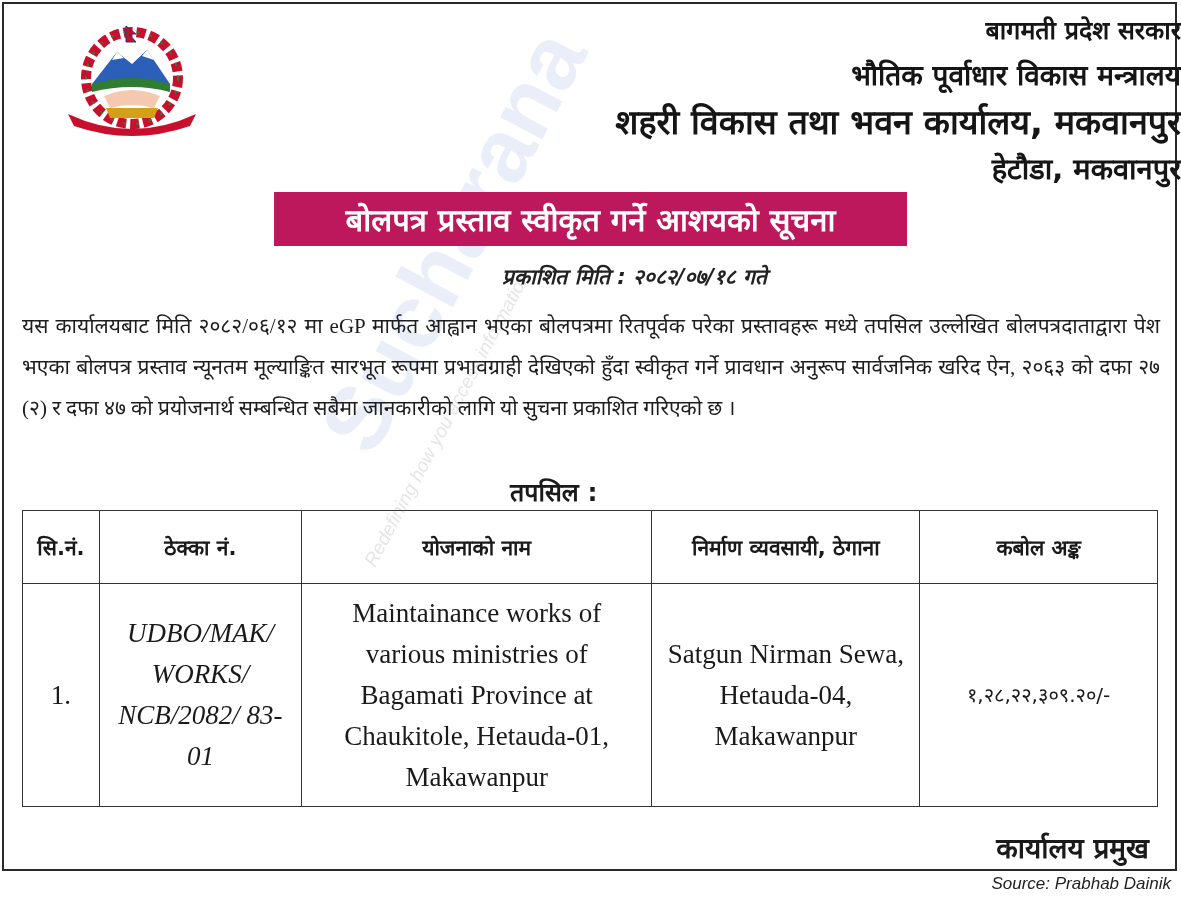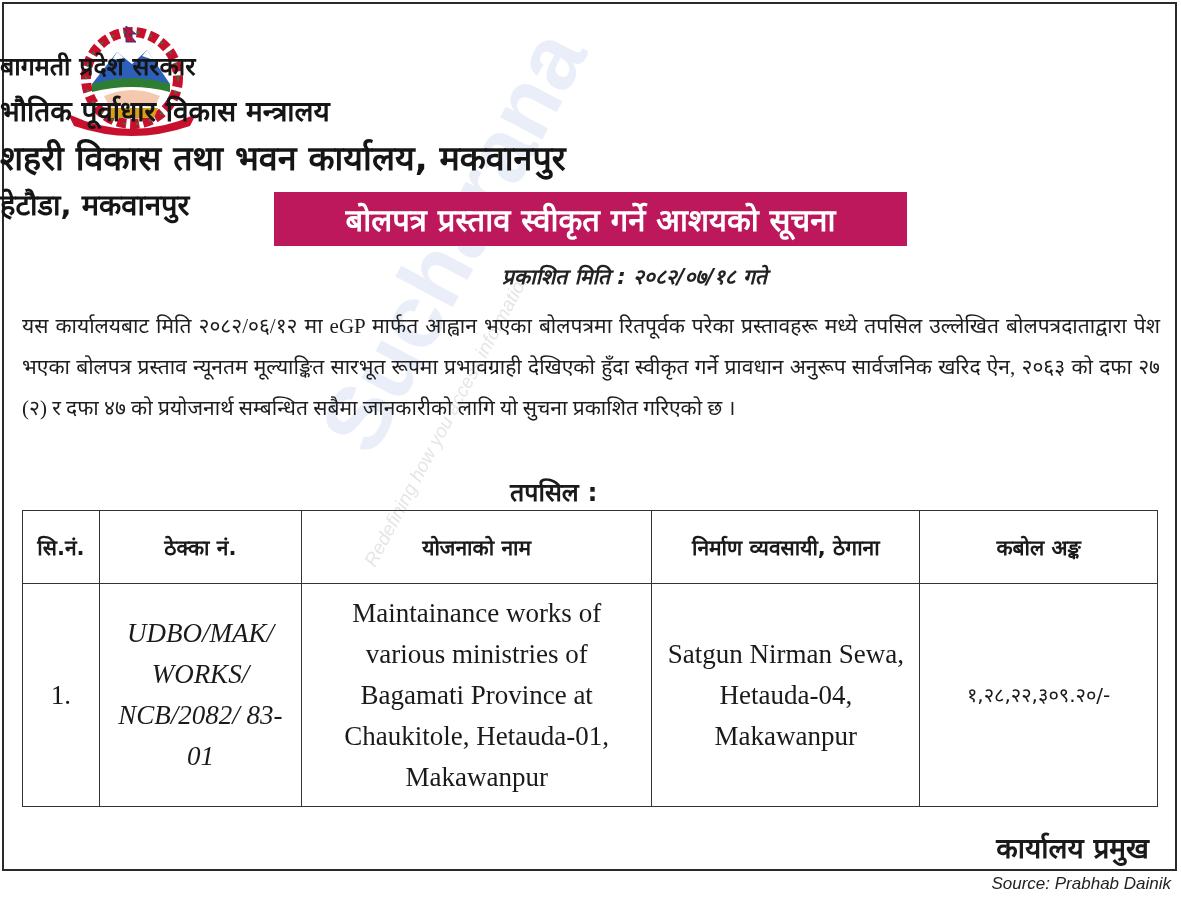--- a/index.html
+++ b/index.html
@@ -1,21 +1,21 @@
 <!DOCTYPE html>
 <html><head>
   <meta charset="utf-8">
   <style>
     html, body { margin: 0; padding: 0; background: #ffffff; }
     body { width: 1181px; height: 898px; position: relative; overflow: hidden;
            font-family: "DejaVu Sans", sans-serif; color: #1a1a1a; }
     .frame { position: absolute; left: 2px; top: 2px; width: 1175px; height: 869px;
              border: 2px solid #2a2a2a; box-sizing: border-box; background: #fff; }
     .emblem { position: absolute; left: 62px; top: 22px; width: 140px; height: 118px; }
-    .hdr { position: absolute; left: 0; width: 1181px; text-align: left; font-weight: bold; color: #151515; margin-top: 36px; }
+    .hdr { position: absolute; left: 0; width: 1181px; text-align: right; font-weight: bold; color: #151515; }
     .h1 { top: 12px; font-size: 25px; }
     .h2 { top: 55px; font-size: 28px; }
     .h3 { top: 98px; font-size: 34px; }
     .h4 { top: 148px; font-size: 29px; }
     .banner { position: absolute; left: 274px; top: 192px; width: 633px; height: 54px;
               background: #be185d; color: #fff; font-size: 31px; font-weight: bold;
               display: flex; align-items: center; justify-content: center; }
     .pubdate { position: absolute; left: 0; width: 1181px; top: 262px; text-align: center;
                font-size: 21px; font-style: italic; font-weight: bold; color: #222; margin-left: 44px; }
     .body-text { position: absolute; left: 22px; top: 306px; width: 1138px;

